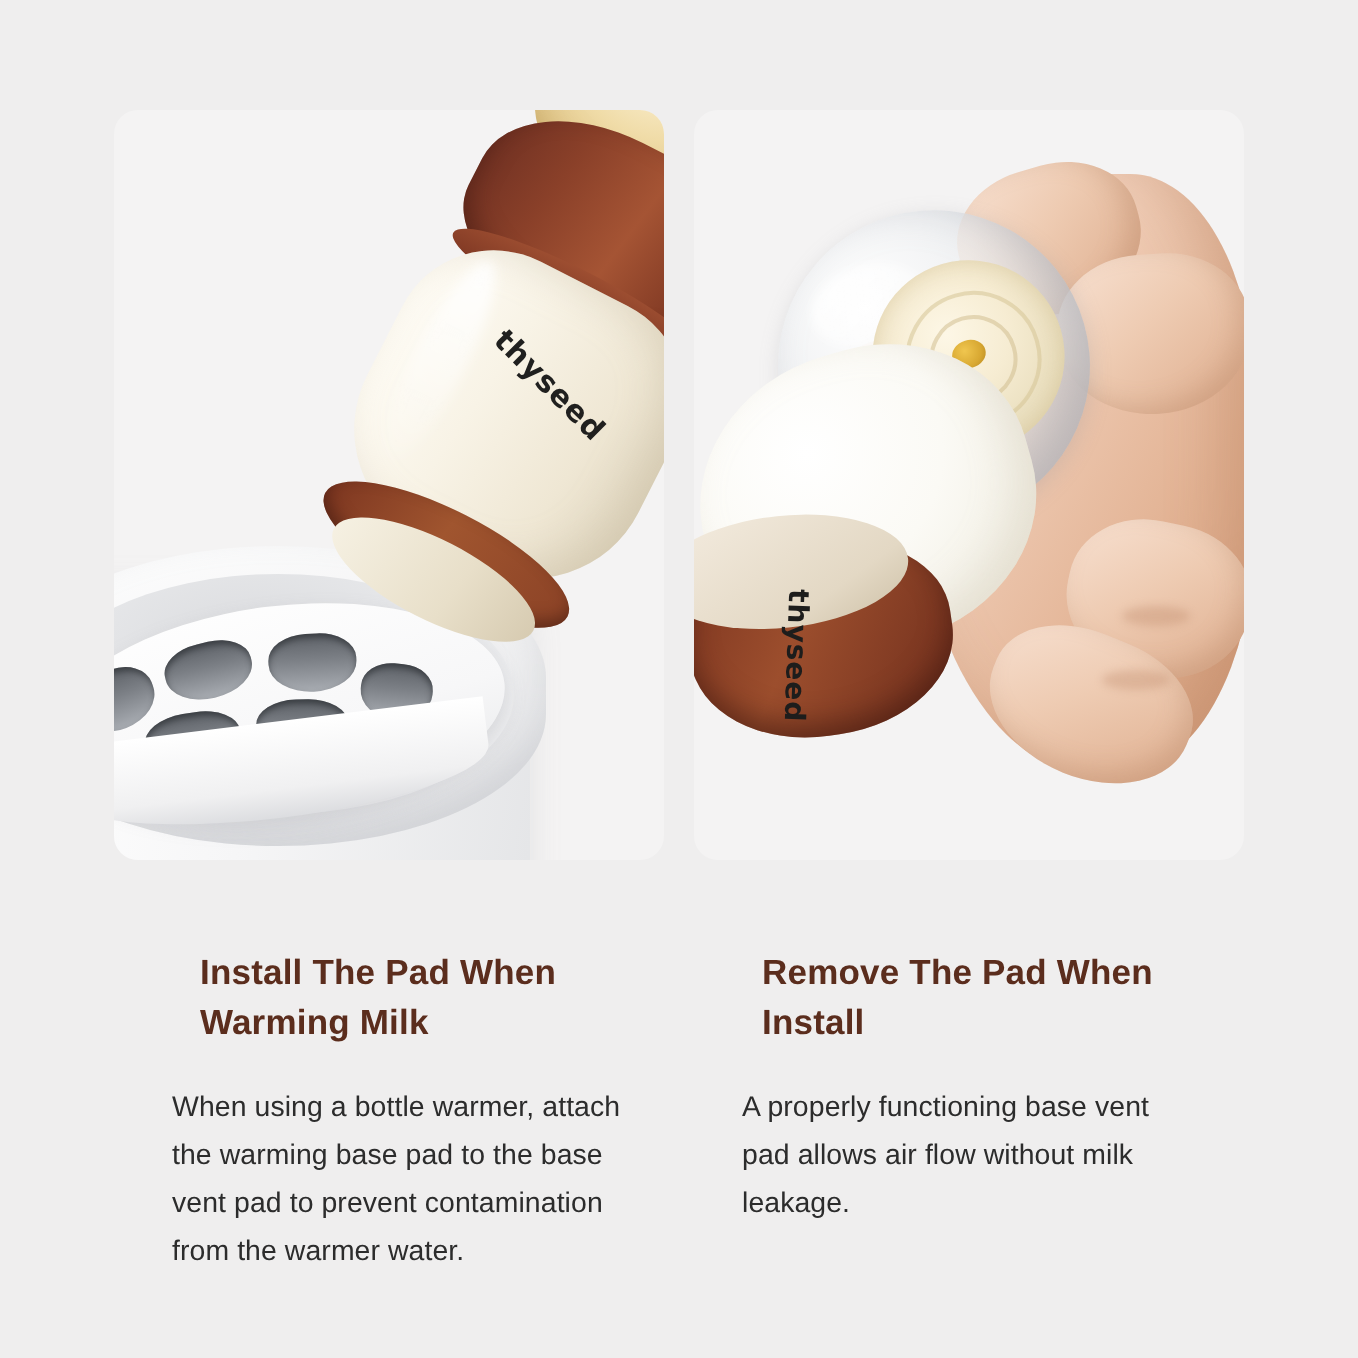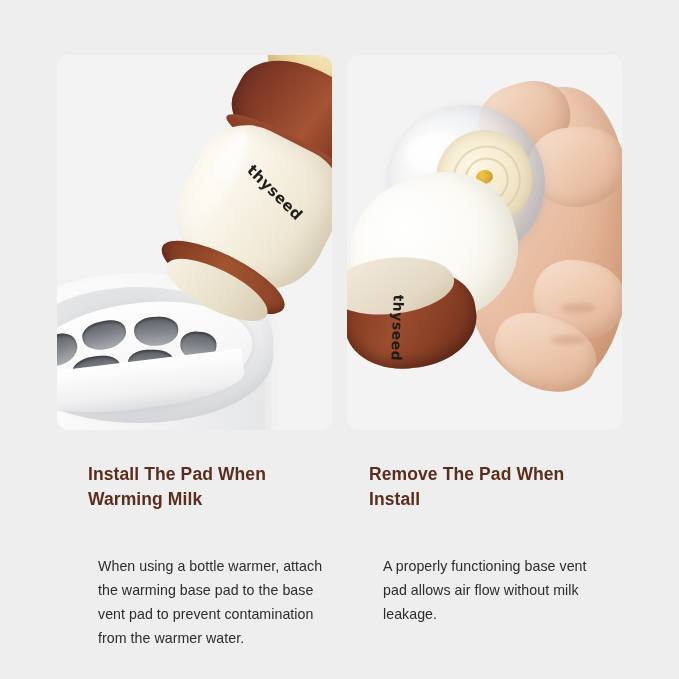--- a/index.html
+++ b/index.html
@@ -306,32 +306,32 @@
     transform: rotate(180deg) rotate(-72deg);
     white-space: nowrap;
   }
 
   
   .text-col { position: absolute; top: 462px; }
   .col-left  { left: 88px;  width: 222px; }
   .col-right { left: 369px; width: 222px; }
 
   .headline {
-    margin: 0;
+    margin: 12px;
     font-size: 17.5px;
     font-weight: 700;
     line-height: 25px;
     color: #5b2d1d;
     letter-spacing: .1px;
   }
   .col-left .headline  { width: 216px; }
   .col-right .headline { width: 232px; }
 
   .body-copy {
-    margin: 16px;
+    margin: 4px;
     font-size: 14.2px;
     line-height: 24px;
     color: #2c2c2c;
     letter-spacing: .05px;
   }
   .col-left .body-copy  { position: absolute; left: -6px; top: 76px; width: 238px; }
   .col-right .body-copy { position: absolute; left: -2px; top: 76px; width: 226px; }
 </style>
 </head>
 <body>

